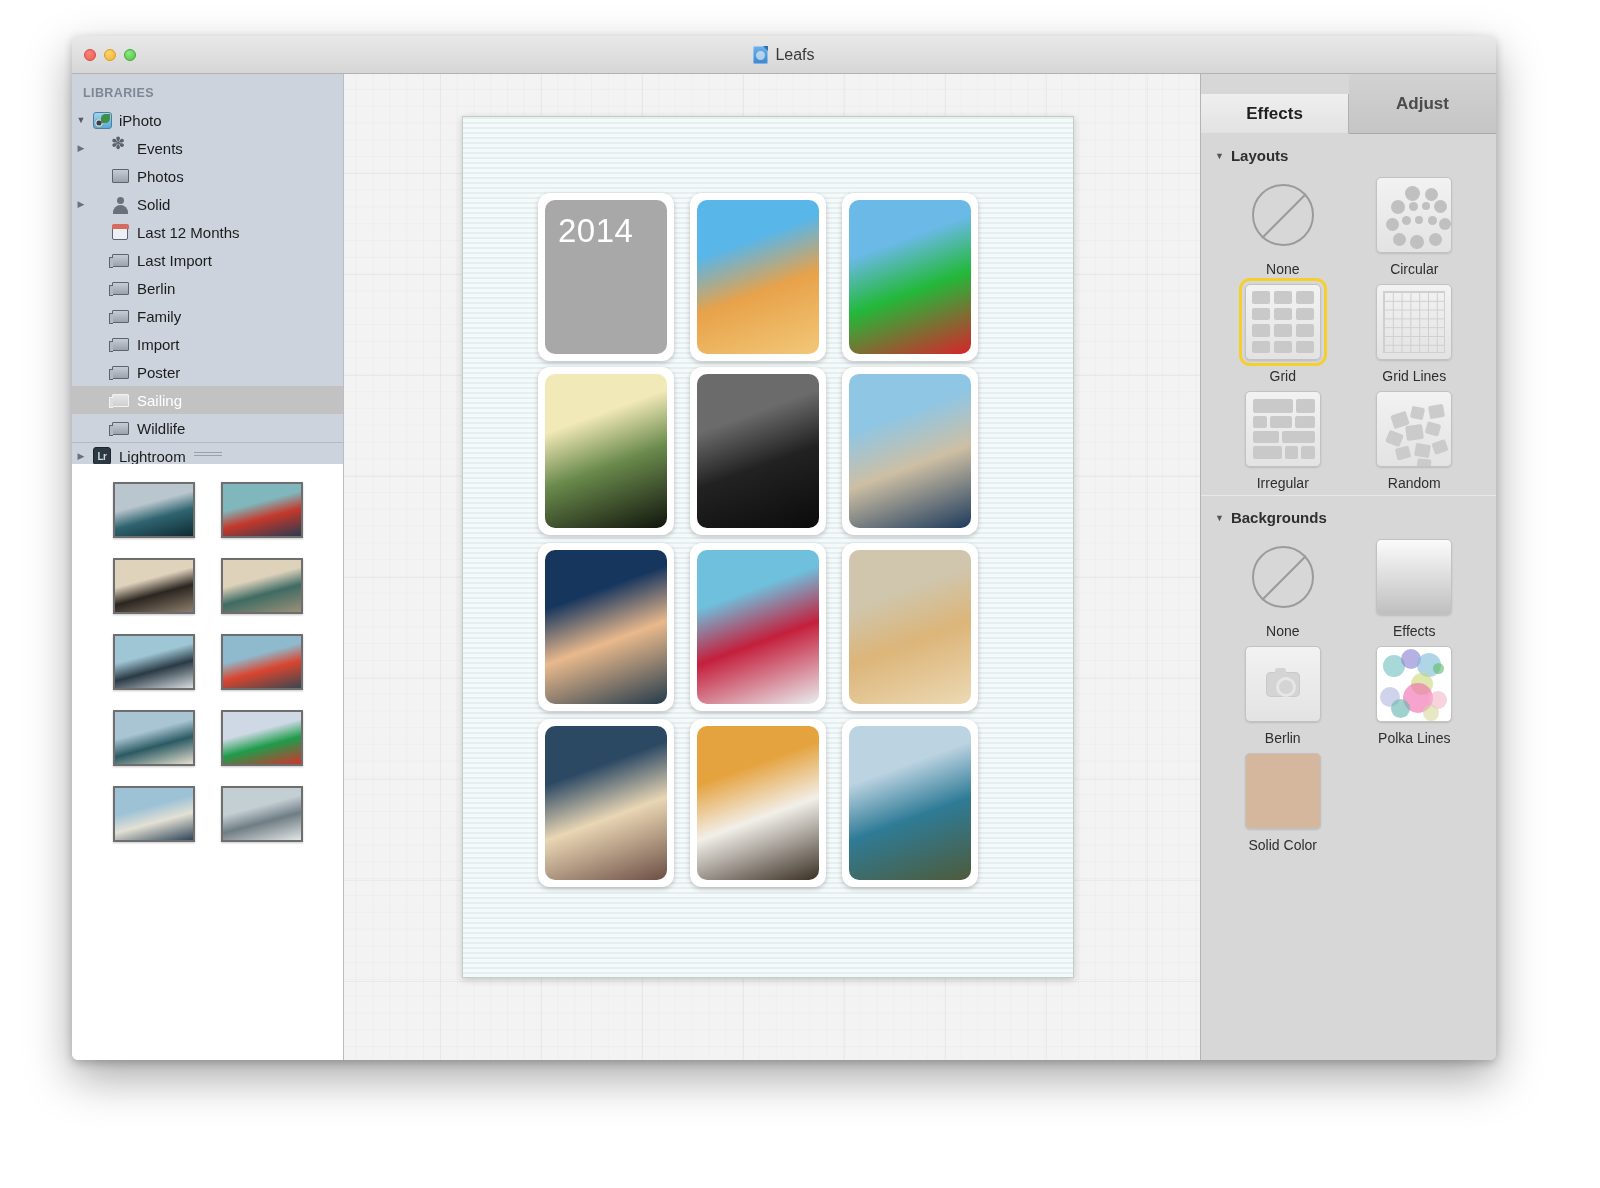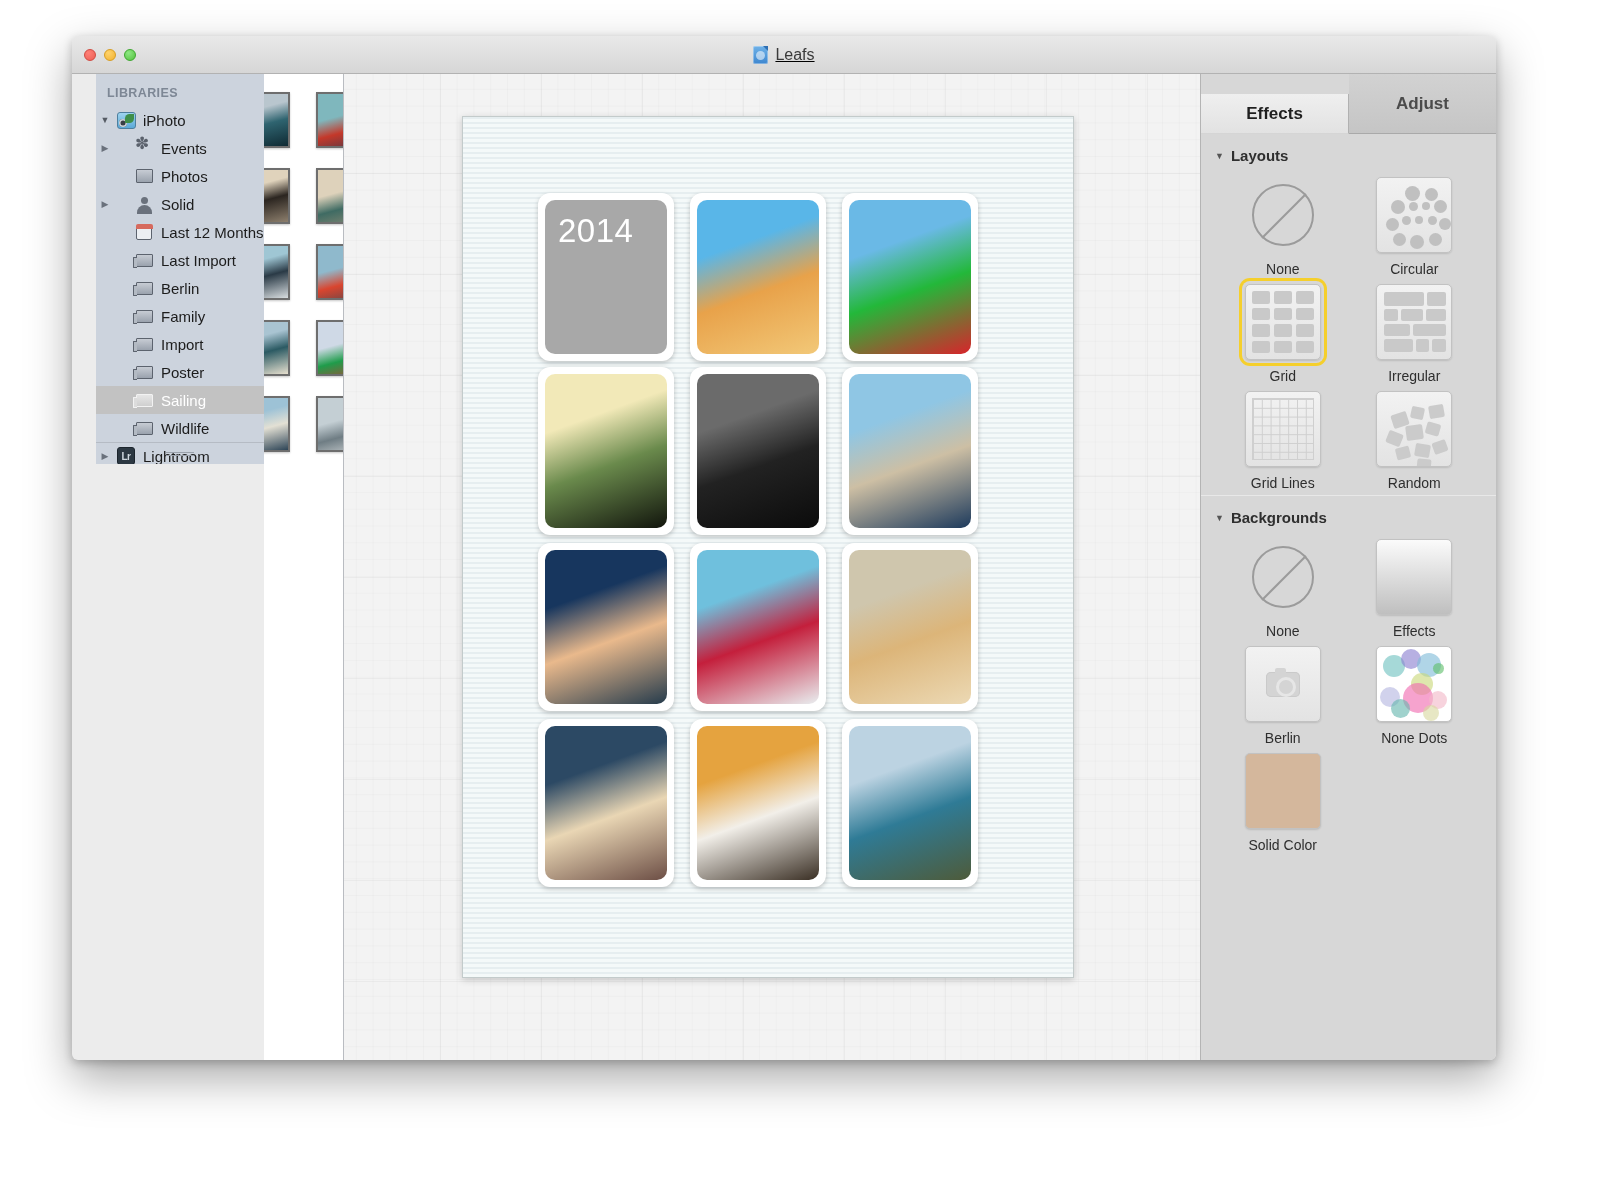--- a/index.html
+++ b/index.html
@@ -28,21 +28,21 @@
     background: linear-gradient(to bottom, #e9e9e9 0%, #d6d6d6 100%);
     border-bottom: 1px solid #b2b2b2;
     display: flex; align-items: center;
   }
   .traffic { position: absolute; left: 12px; top: 13px; display: flex; gap: 8px; }
   .tl { width: 12px; height: 12px; border-radius: 50%; }
   .tl.red    { background: radial-gradient(circle at 35% 30%, #ff8077, #ec5f55); border: 1px solid #d14a41; }
   .tl.yellow { background: radial-gradient(circle at 35% 30%, #ffd36b, #f1b233); border: 1px solid #d89e22; }
   .tl.green  { background: radial-gradient(circle at 35% 30%, #8ee884, #54c13f); border: 1px solid #3ea82f; }
   #title-wrap {
-    width: 100%; display: flex; justify-content: center; align-items: center; gap: 7px; text-decoration: underline;
+    width: 100%; display: flex; justify-content: center; align-items: center; gap: 7px;
   }
   #doc-icon {
     width: 15px; height: 18px;
     background: linear-gradient(to bottom, #6fb2e8, #3d86cf);
     border-radius: 2px 5px 2px 2px;
     position: relative;
     box-shadow: inset 0 0 0 1px rgba(255,255,255,0.35);
   }
   #doc-icon:after {
     content: ""; position: absolute; left: 3px; top: 5px;
@@ -53,21 +53,21 @@
     content: ""; position: absolute; right: 0; top: 0;
     border-width: 0 5px 5px 0; border-style: solid;
     border-color: transparent #2d6fb3 transparent transparent;
   }
   #title-text { font-size: 16px; color: #3a3a3a; }
 
   
   #body { display: flex; height: 986px; }
 
   
-  #left { width: 272px; display: flex; flex-direction: row; border-right: 1px solid #b9bcc1; padding-left: 24px; }
+  #left { width: 272px; display: flex; flex-direction: column; border-right: 1px solid #b9bcc1; }
   #lib-panel {
     height: 390px;
     background: #ccd3dd;
     padding: 12px 0 0 0;
     position: relative;
     overflow: hidden;
   }
   #lib-header {
     font-size: 12.5px; font-weight: bold; color: #7d8795;
     letter-spacing: 0.4px; padding-left: 11px; margin-bottom: 6px;
@@ -592,43 +592,43 @@
                     <div></div>
                     <div></div>
                   </div>
                 </div>
               </div>
               <div class="opt-label">Grid</div>
             </div>
             <div class="opt">
               <div class="swatch-wrap">
                 <div class="swatch">
+                  <div class="gridlines"></div>
+                </div>
+              </div>
+              <div class="opt-label">Grid Lines</div>
+            </div>
+            <div class="opt">
+              <div class="swatch-wrap">
+                <div class="swatch">
                   <div class="irr">
                     <div style="left:0px;top:0px;width:40px;height:14px"></div>
                     <div style="left:43px;top:0px;width:19px;height:14px"></div>
                     <div style="left:0px;top:17px;width:14px;height:12px"></div>
                     <div style="left:17px;top:17px;width:22px;height:12px"></div>
                     <div style="left:42px;top:17px;width:20px;height:12px"></div>
                     <div style="left:0px;top:32px;width:26px;height:12px"></div>
                     <div style="left:29px;top:32px;width:33px;height:12px"></div>
                     <div style="left:0px;top:47px;width:29px;height:13px"></div>
                     <div style="left:32px;top:47px;width:13px;height:13px"></div>
                     <div style="left:48px;top:47px;width:14px;height:13px"></div>
                   </div>
                 </div>
               </div>
               <div class="opt-label">Irregular</div>
-            </div>
-            <div class="opt">
-              <div class="swatch-wrap">
-                <div class="swatch">
-                  <div class="gridlines"></div>
-                </div>
-              </div>
-              <div class="opt-label">Grid Lines</div>
             </div>
             <div class="opt">
               <div class="swatch-wrap">
                 <div class="swatch">
                   <div class="irr rnd">
                     <div style="left:8px;top:14px;width:16px;height:14px;transform:rotate(-18deg)"></div>
                     <div style="left:27px;top:8px;width:13px;height:12px;transform:rotate(12deg)"></div>
                     <div style="left:45px;top:6px;width:15px;height:13px;transform:rotate(-10deg)"></div>
                     <div style="left:3px;top:33px;width:15px;height:13px;transform:rotate(22deg)"></div>
                     <div style="left:22px;top:26px;width:17px;height:15px;transform:rotate(-8deg)"></div>
@@ -677,21 +677,21 @@
                   <div class="pd" style="left:40px;top:6px;width:24px;height:24px;background:#7fbcd8"></div>
                   <div class="pd" style="left:56px;top:16px;width:11px;height:11px;background:#5fbf6a"></div>
                   <div class="pd" style="left:34px;top:26px;width:22px;height:22px;background:#c9d87a"></div>
                   <div class="pd" style="left:3px;top:40px;width:20px;height:20px;background:#b5b7e0"></div>
                   <div class="pd" style="left:26px;top:36px;width:30px;height:30px;background:#f06bb0"></div>
                   <div class="pd" style="left:52px;top:44px;width:18px;height:18px;background:#f2b8c8"></div>
                   <div class="pd" style="left:14px;top:52px;width:19px;height:19px;background:#66b7ae"></div>
                   <div class="pd" style="left:46px;top:58px;width:16px;height:16px;background:#d8d8a0"></div>
                 </div>
               </div>
-              <div class="opt-label">None Dots</div>
+              <div class="opt-label">Polka Lines</div>
             </div>
             <div class="opt">
               <div class="swatch-wrap">
                 <div class="swatch solid-sw" style="background:#d4b79c"></div>
               </div>
               <div class="opt-label">Solid Color</div>
             </div>
           </div>
         </div>
     </div>

